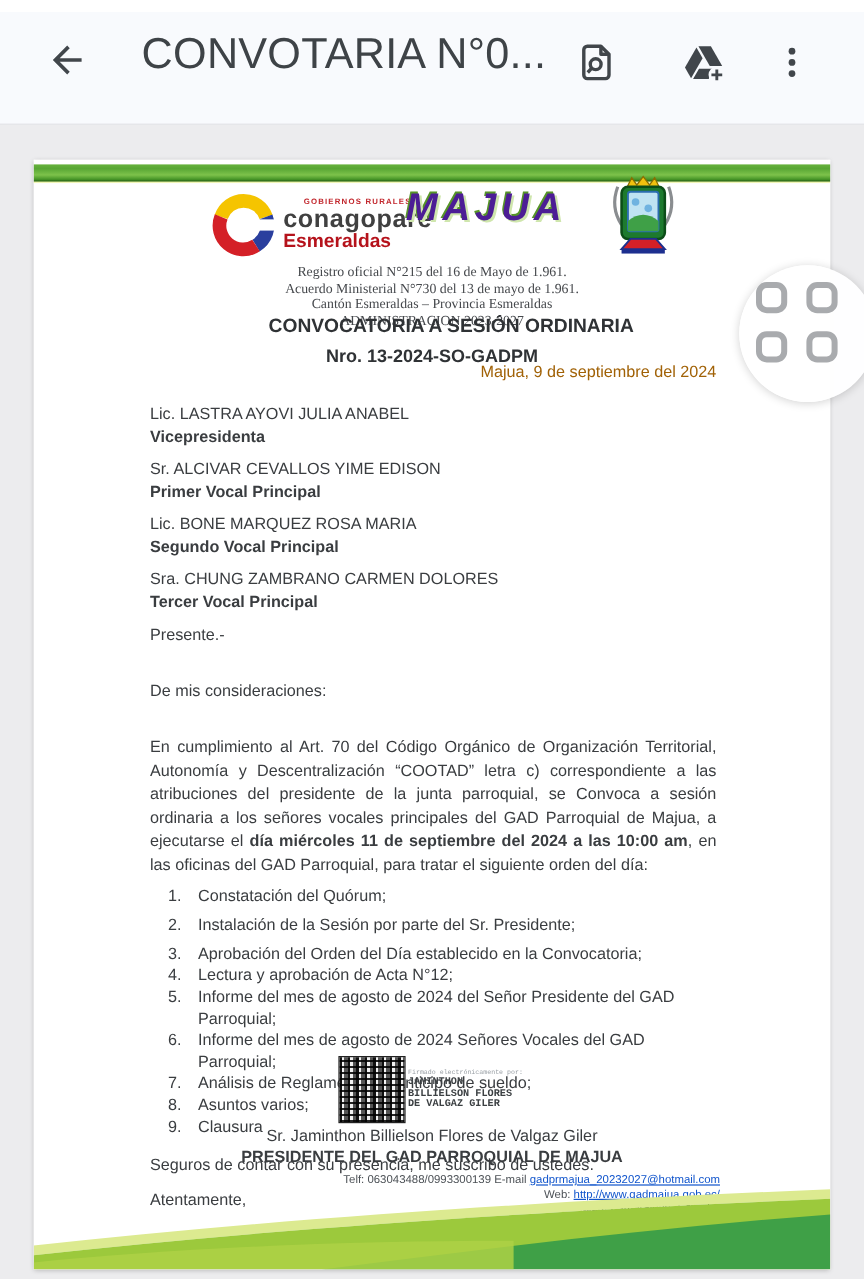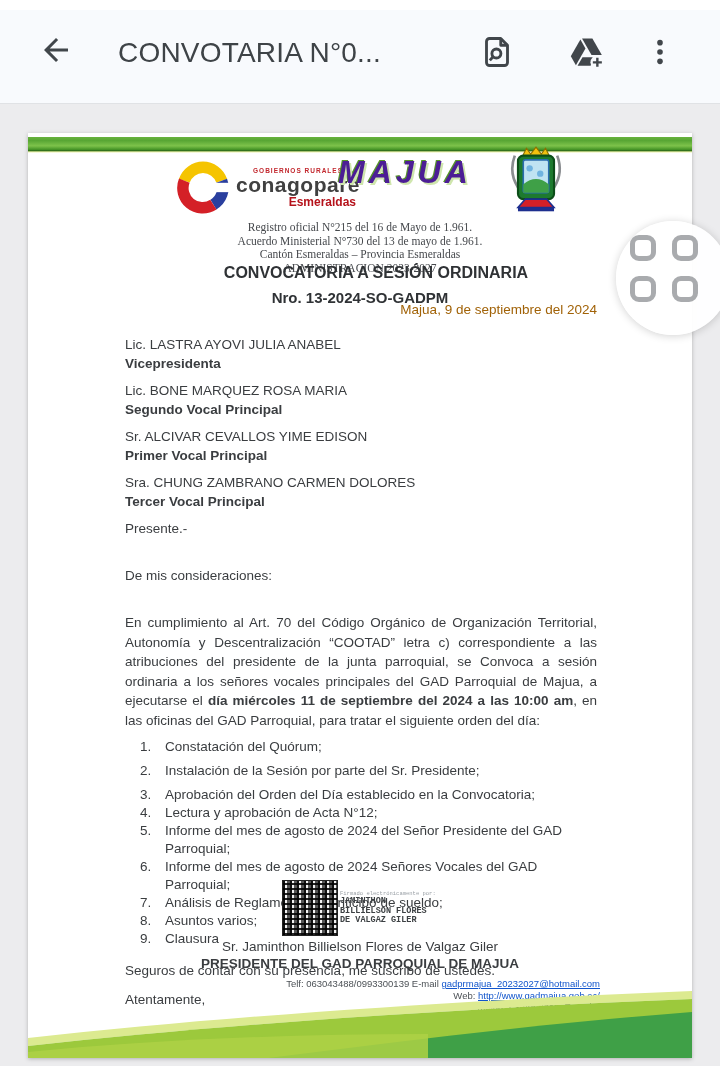--- a/index.html
+++ b/index.html
@@ -4,41 +4,41 @@
 <style>
   * { margin:0; padding:0; box-sizing:border-box; }
   html,body { width:720px; height:1066px; overflow:hidden; background:#ececee;
               font-family:"Liberation Sans", sans-serif; }
 
   
   .appbar { position:absolute; left:0; top:0; width:720px; height:104px;
             background:#f8fafd; border-bottom:1px solid #e0e2e5; }
   .appbar::before { content:""; position:absolute; left:0; top:0; width:100%; height:10px; background:#ffffff; }
   .back-btn { position:absolute; left:38px; top:32px; width:40px; height:40px; cursor:pointer; }
-  .appbar-title { position:absolute; left:118px; top:37px; font-size:28px; color:#3e4347;
+  .appbar-title { position:absolute; left:118px; top:24px; font-size:36px; color:#3e4347;
                   letter-spacing:.2px; white-space:nowrap; }
   .icon-btn { position:absolute; top:30px; width:44px; height:44px; display:flex;
               align-items:center; justify-content:center; cursor:pointer; }
   .btn-find { left:475px; }
   .btn-drive { left:565px; }
   .btn-more { left:638px; }
 
   
   .sheet { position:absolute; left:28px; top:133px; width:664px; height:925px;
            background:#ffffff; box-shadow:0 1px 4px rgba(0,0,0,.25); overflow:hidden;
            color:#3a3d40; }
   .band { position:absolute; left:0; top:4px; width:664px; height:16px;
           background:linear-gradient(180deg,#67b23c 0%,#58a634 22%,#7dc24a 55%,#469427 78%,#2e6a1a 86%,#eef3a8 93%,#ffffff 100%); }
 
   
   .conagopare { position:absolute; left:148px; top:28px; display:flex; align-items:center; }
   .cona-text { margin-left:6px; text-align:center; }
   .cona-top { font-size:6.5px; color:#c2272d; font-weight:bold; letter-spacing:1px; }
   .cona-name { font-size:21px; font-weight:bold; color:#404040; letter-spacing:.5px; line-height:21px; }
-  .cona-sub { font-size:12px; font-weight:bold; color:#b5121b; text-align:right; padding-right:4px; }
+  .cona-sub { font-size:16px; font-weight:bold; color:#b5121b; text-align:left; padding-right:4px; }
   .gadtext { position:absolute; left:272px; top:16px; width:210px; text-align:center; }
   .gad-line1 { font-size:22px; font-weight:bold; color:#4f9f2f; letter-spacing:2px;
                text-shadow:1px 1px 0 #d7e8c6; }
   .gad-line2 { font-size:32px; font-weight:bold; font-style:italic; color:#4c1d95;
                letter-spacing:4px; line-height:42px; margin-top:2px;
                text-shadow:2px 2px 0 #cfe6ad, -1px -1px 0 #569428; }
   .crest { position:absolute; left:478px; top:12px; }
 
   .registry { position:absolute; left:0; top:88px; width:664px; text-align:center;
               font-family:"Liberation Serif", serif; font-size:11.5px; line-height:13.5px; color:#45484c; }
@@ -180,26 +180,26 @@
   <div class="doc-title">CONVOCATORIA A SESIÓN ORDINARIA</div>
   <div class="doc-number">Nro. 13-2024-SO-GADPM</div>
   <div class="date-line">Majua, 9 de septiembre del 2024</div>
 
   <div class="letter">
     <div class="recipient">
       <div>Lic. LASTRA AYOVI JULIA ANABEL</div>
       <div class="role">Vicepresidenta</div>
     </div>
     <div class="recipient">
+      <div>Sr. ALCIVAR CEVALLOS YIME EDISON</div>
+      <div class="role">Primer Vocal Principal</div>
+    </div>
+    <div class="recipient">
       <div>Lic. BONE MARQUEZ ROSA MARIA</div>
       <div class="role">Segundo Vocal Principal</div>
-    </div>
-    <div class="recipient">
-      <div>Sr. ALCIVAR CEVALLOS YIME EDISON</div>
-      <div class="role">Primer Vocal Principal</div>
     </div>
     <div class="recipient">
       <div>Sra. CHUNG ZAMBRANO CARMEN DOLORES</div>
       <div class="role">Tercer Vocal Principal</div>
     </div>
 
     <div class="salutation">Presente.-</div>
     <div class="greeting">De mis consideraciones:</div>
 
     <p class="paragraph"><span>En cumplimiento al Art. 70 del Código Orgánico de Organización Territorial, Autonomía y Descentralización “COOTAD” letra c) correspondiente a las atribuciones del presidente de la junta parroquial, se Convoca a sesión ordinaria a los señores vocales principales del GAD Parroquial de Majua, a ejecutarse el </span><b>día miércoles 11 de septiembre del 2024 a las 10:00 am</b><span>, en las oficinas del GAD Parroquial, para tratar el siguiente orden del día:</span></p>

